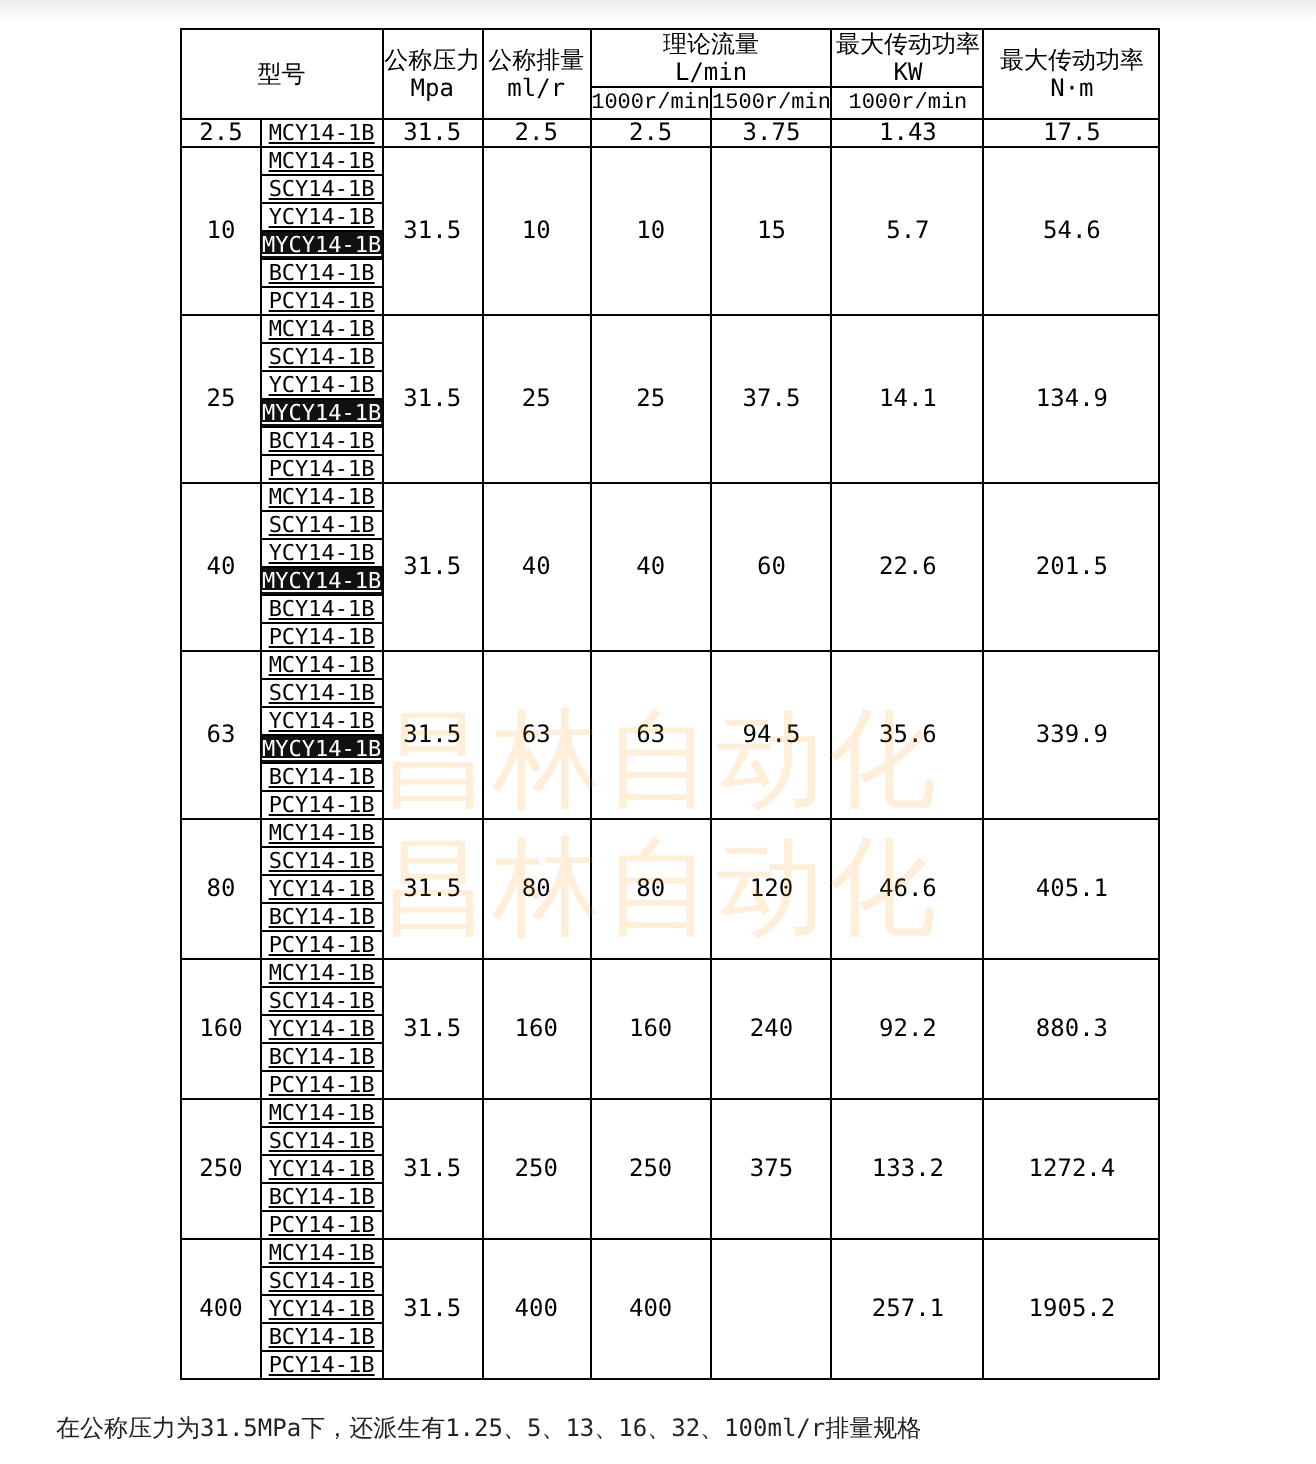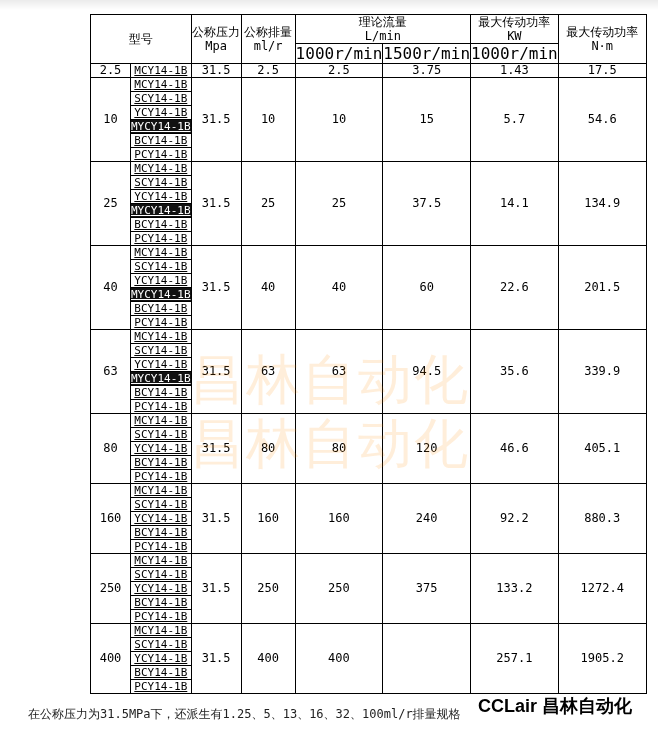--- a/index.html
+++ b/index.html
@@ -20,21 +20,21 @@
     border-collapse:collapse; table-layout:fixed;
     background:transparent;
   }
   .spec th, .spec td {
     border:1px solid #000;
     text-align:center; vertical-align:middle;
     font-weight:normal; color:#000;
     padding:0; overflow:hidden; white-space:nowrap;
   }
   .spec thead tr.h1 th { height:28px; font-size:12px; }
-  .spec thead tr.h2 th { height:16px; font-size:16px; }
+  .spec thead tr.h2 th { height:16px; font-size:11px;font-family:Liberation Mono, monospace; }
   .hl { display:block; line-height:14px; }
   .spec td { height:13px; font-size:12px; line-height:13px; }
   .spec td.model { font-size:11px;text-decoration:underline; }
   .spec td.size { font-size:12px; }
   .spec td.dark { background:var(--hl,#111111); color:#ffffff;margin-left:36px; }
   .watermark {
     position:absolute; left:190px; top:348px;
     font-size:54px; line-height:64px; font-weight:normal;
     letter-spacing:2px; pointer-events:none;
     color:var(--wm, rgba(255,140,0,1));
@@ -303,14 +303,13 @@
         <tr>
           <td class="model">BCY14-1B</td>
         </tr>
         <tr>
           <td class="model">PCY14-1B</td>
         </tr>
       </tbody>
   </table>
 
   <div class="footer-note">在公称压力为31.5MPa下，还派生有1.25、5、13、16、32、100ml/r排量规格</div>
-  <div class="brand">CCLair 昌林自动化</div>
 </div>
 
 </body></html>

